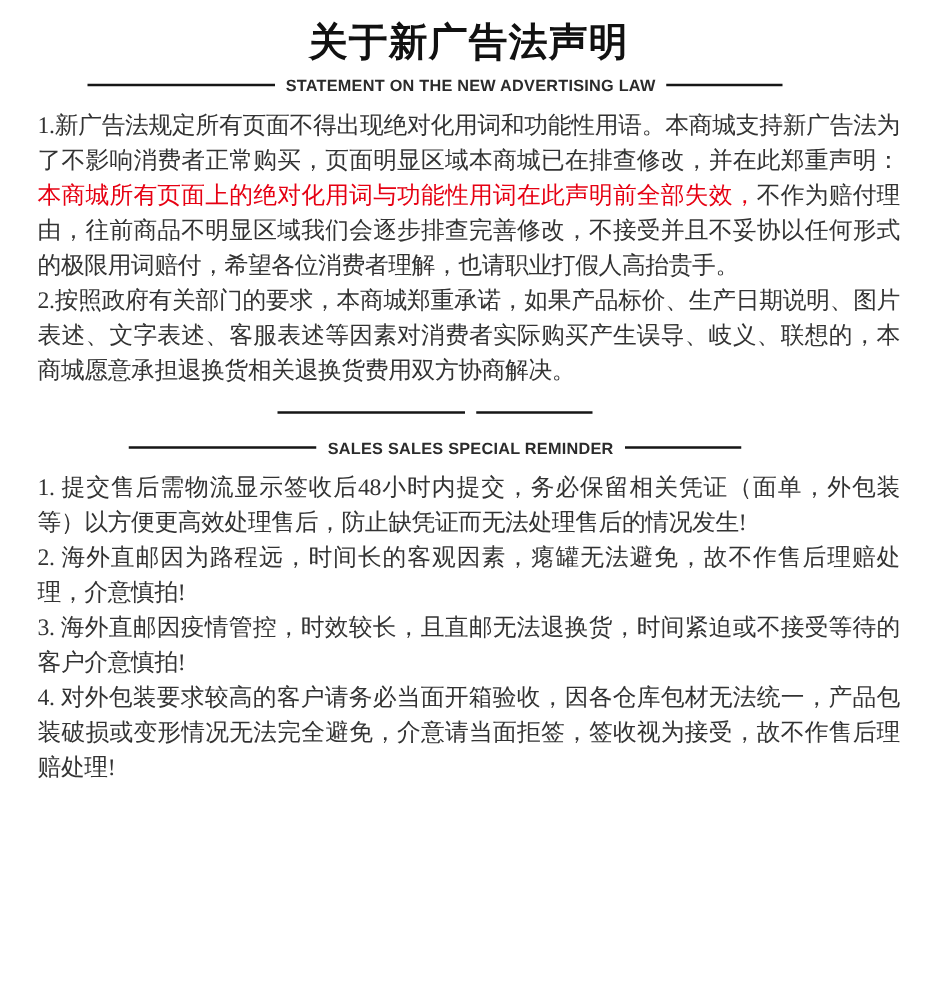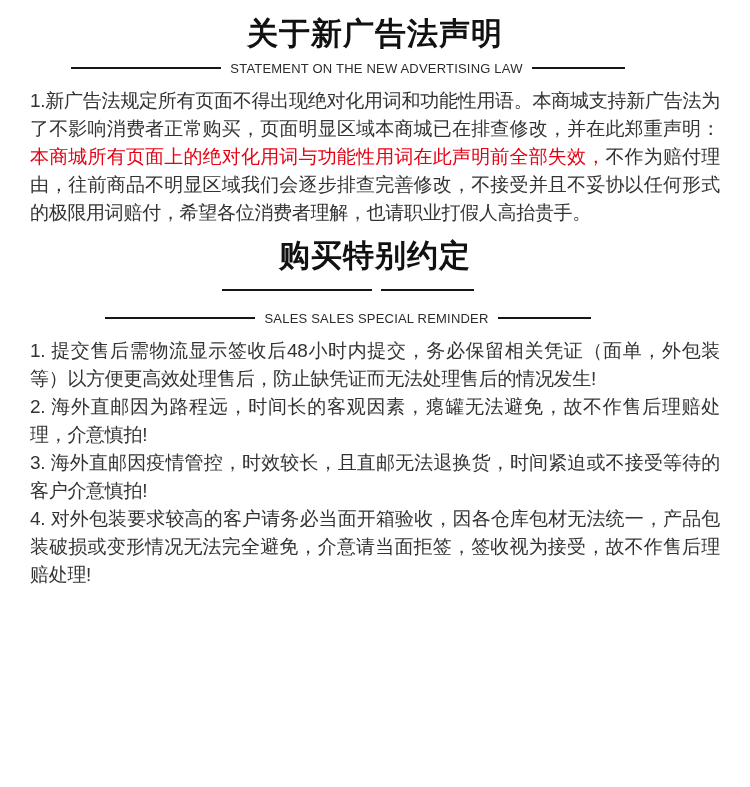--- a/index.html
+++ b/index.html
@@ -25,52 +25,53 @@
   }
   .subtitle-row{
     display:flex;align-items:center;justify-content:center;
     gap:9px;margin-top:6px;height:18px;
     transform:translateX(-27px);
   }
   .rule{height:2px;background:var(--rule);flex:0 0 auto;}
   .rule-left{width:150px;}
   .rule-right{width:93px;}
   .subtitle-text{
-    font-size:13px;font-weight:400;color:#2b2b2b;
+    font-size:13px;font-weight:700;color:#2b2b2b;
     letter-spacing:0.2px;white-space:nowrap;
   }
   .paragraphs{
     margin:10px 30px 0;
     text-align:justify;
     font-size:19px;line-height:28px;letter-spacing:-0.3px;
     color:var(--text);
+    font-family:Liberation Serif, serif;
   }
   .para{margin:0;}
   .seg{color:inherit;}
   .seg.red{color:var(--red);}
 </style>
 </head>
 <body>
 
 <div class="page">
 
   <section>
     <h2 class="sec-title">关于新广告法声明</h2>
     <div class="subtitle-row">
       <span class="rule rule-left"></span>
       <span class="subtitle-text">STATEMENT ON THE NEW ADVERTISING LAW</span>
       <span class="rule rule-right"></span>
     </div>
     <div class="paragraphs">
         <p class="para"><span class="seg">1.新广告法规定所有页面不得出现绝对化用词和功能性用语。本商城支持新广告法为了不影响消费者正常购买，页面明显区域本商城已在排查修改，并在此郑重声明：</span><span class="seg red">本商城所有页面上的绝对化用词与功能性用词在此声明前全部失效，</span><span class="seg">不作为赔付理由，往前商品不明显区域我们会逐步排查完善修改，不接受并且不妥协以任何形式的极限用词赔付，希望各位消费者理解，也请职业打假人高抬贵手。</span></p>
+        <p class="para"><span class="seg">2.按照政府有关部门的要求，本商城郑重承诺，如果产品标价、生产日期说明、图片表述、文字表述、客服表述等因素对消费者实际购买产生误导、岐义、联想的，本商城愿意承担退换货相关退换货费用双方协商解决。</span></p>
       </div>
   </section>
 
   <section>
-    <h2 class="sec-title">购买特别约定</h2>
     <div class="subtitle-row">
       <span class="rule rule-left"></span>
       <span class="rule rule-right"></span>
     </div>
   </section>
 
   <section>
     <div class="subtitle-row">
       <span class="rule rule-left"></span>
       <span class="subtitle-text">SALES SALES SPECIAL REMINDER</span>

